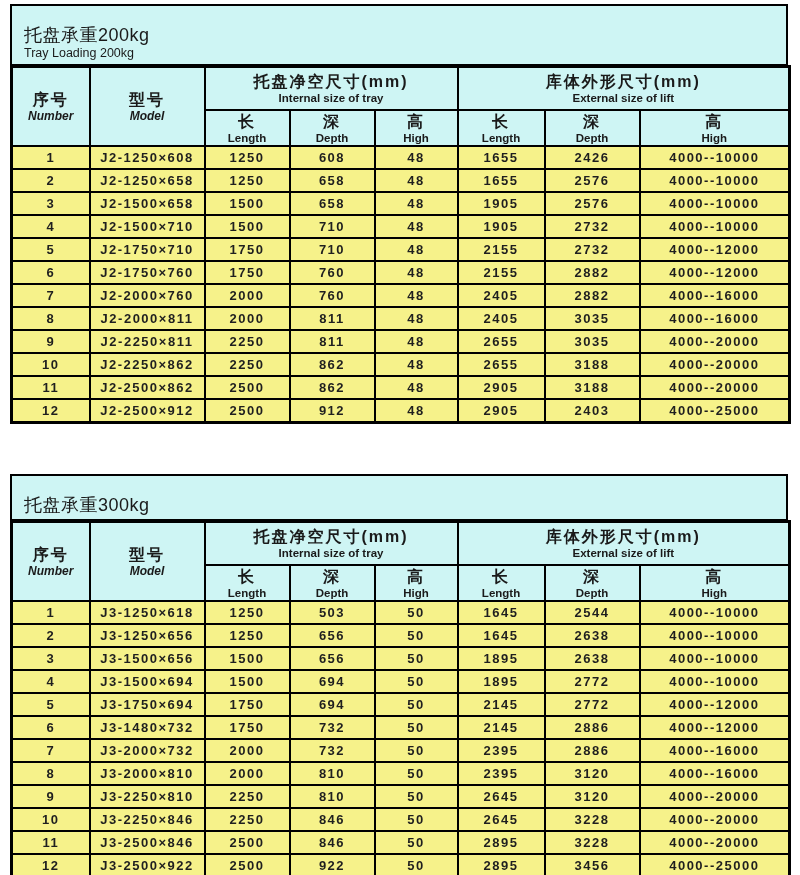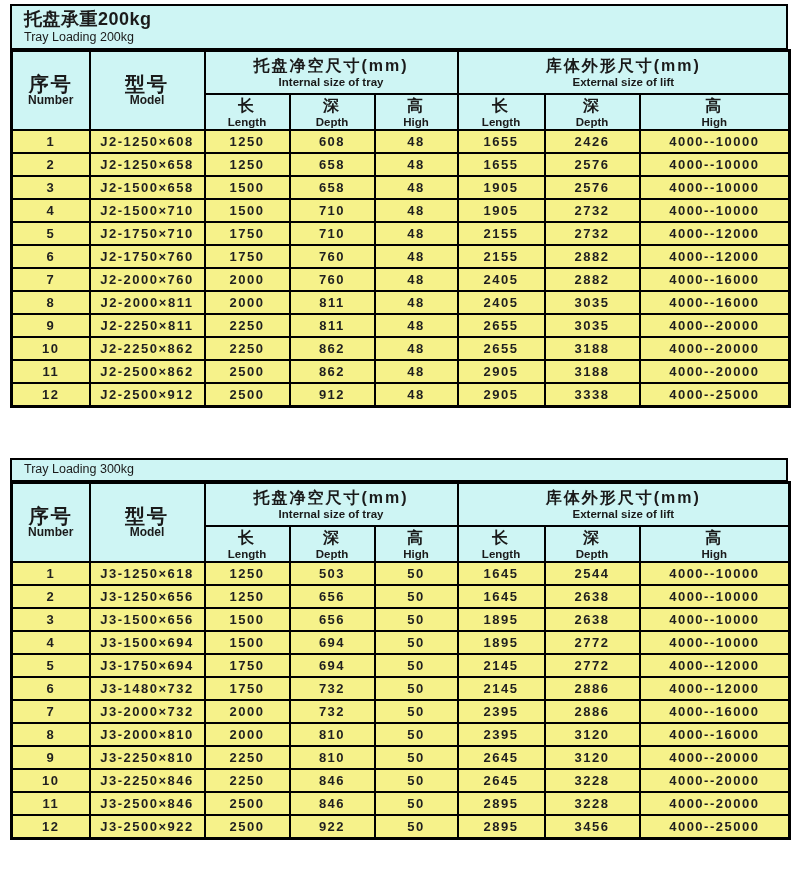--- a/index.html
+++ b/index.html
@@ -21,23 +21,24 @@
 
   .banner {
     box-sizing: border-box;
     background: #cef5f4;
     border: 2px solid #000000;
     border-bottom: 1px solid #000000;
     padding: 2px 12px 3px 12px;
   }
   .banner-zh {
     font-size: 18px;
-    font-weight: bold;
+    font-weight: normal;
     line-height: 22px;
     letter-spacing: 0.5px;
+    margin-top: 16px;
   }
   .banner-en {
     font-size: 12.5px;
     font-weight: normal;
     line-height: 15px;
   }
 
   table.spec {
     width: 778px;
     border-collapse: collapse;
@@ -57,22 +58,22 @@
     font-size: 13px;
     letter-spacing: 1.5px;
     height: 21px;
     color: #1f1f1f;
     white-space: nowrap;
   }
   thead tr.group-row th { height: 41px; }
   thead tr.sub-row th { height: 34px; }
   .hdr-zh { font-size: 16px; line-height: 20px; letter-spacing: 2px; }
   .hdr-en { font-size: 11.5px; line-height: 13px; letter-spacing: 0; }
-  th.span2 .hdr-zh { font-size: 20px; }
-  th.span2 .hdr-en { font-size: 12px; }
+  th.span2 .hdr-zh { font-size: 16px; }
+  th.span2 .hdr-en { font-size: 12px; font-style: italic; }
 </style>
 </head>
 <body>
 
 <div class="page">
 
   <div class="block">
     <div class="banner">
       <div class="banner-zh">托盘承重200kg</div>
       <div class="banner-en">Tray Loading 200kg</div>
@@ -245,30 +246,30 @@
             <td>3188</td>
             <td>4000--20000</td>
           </tr>
           <tr>
             <td>12</td>
             <td>J2-2500×912</td>
             <td>2500</td>
             <td>912</td>
             <td>48</td>
             <td>2905</td>
-            <td>3338</td>
+            <td>2403</td>
             <td>4000--25000</td>
           </tr>
         </tbody>
     </table>
   </div>
 
   <div class="block">
     <div class="banner">
-      <div class="banner-en">Tray Loading 300kg</div>
+      <div class="banner-zh">托盘承重300kg</div>
     </div>
     <table class="spec">
       <colgroup>
         <col style="width:78px">
           <col style="width:115px">
           <col style="width:85px">
           <col style="width:85px">
         <col style="width:83px">
           <col style="width:87px">
           <col style="width:95px">

